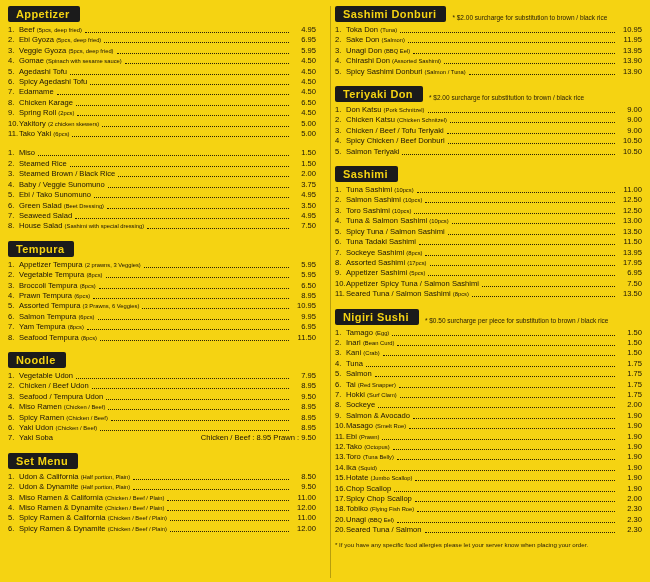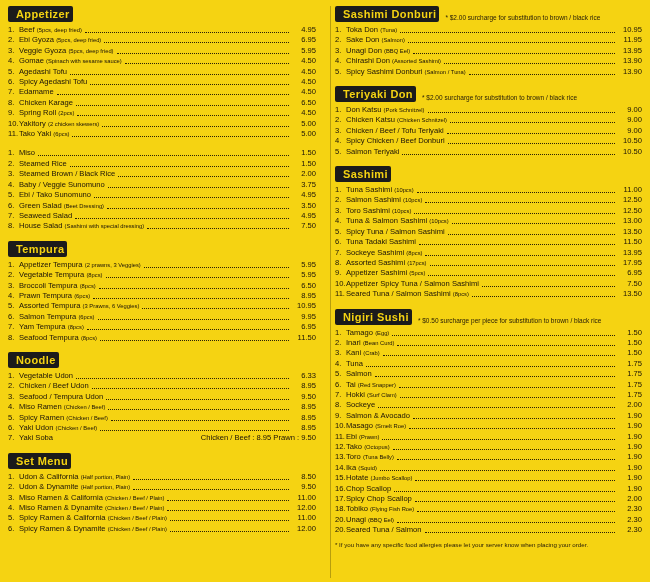--- a/index.html
+++ b/index.html
@@ -24,21 +24,21 @@
 
   .section{margin-bottom:9px;}
   .sec-head{
     display:flex;align-items:flex-end;gap:6px;
     margin-bottom:3px;
   }
   .sec-title{
     background:#1b1b1b;color:#f5d312;
     font-size:11px;font-weight:bold;
     letter-spacing:.4px;
-    padding:2px 3px 2px 8px;
+    padding:2px 10px 2px 8px;
     border-radius:2px 2px 2px 2px;
     line-height:12px;
     display:inline-block;
   }
   .sec-note{
     font-size:6.5px;
     color:#2a2008;
     padding-bottom:1px;
     white-space:nowrap;
   }
@@ -262,21 +262,21 @@
 
     <div class="section">
       <div class="sec-head">
         <span class="sec-title">Noodle</span>
       </div>
       <ol>
         <li class="row">
             <span class="num">1.</span>
             <span class="nm"><span>Vegetable Udon</span> <span class="paren"></span></span>
             <span class="dots"></span>
-            <span class="price">6.33</span>
+            <span class="price">7.95</span>
           </li>
         <li class="row">
             <span class="num">2.</span>
             <span class="nm"><span>Chicken / Beef Udon</span> <span class="paren"></span></span>
             <span class="dots"></span>
             <span class="price">8.95</span>
           </li>
         <li class="row">
             <span class="num">3.</span>
             <span class="nm"><span>Seafood / Tempura Udon</span> <span class="paren"></span></span>

